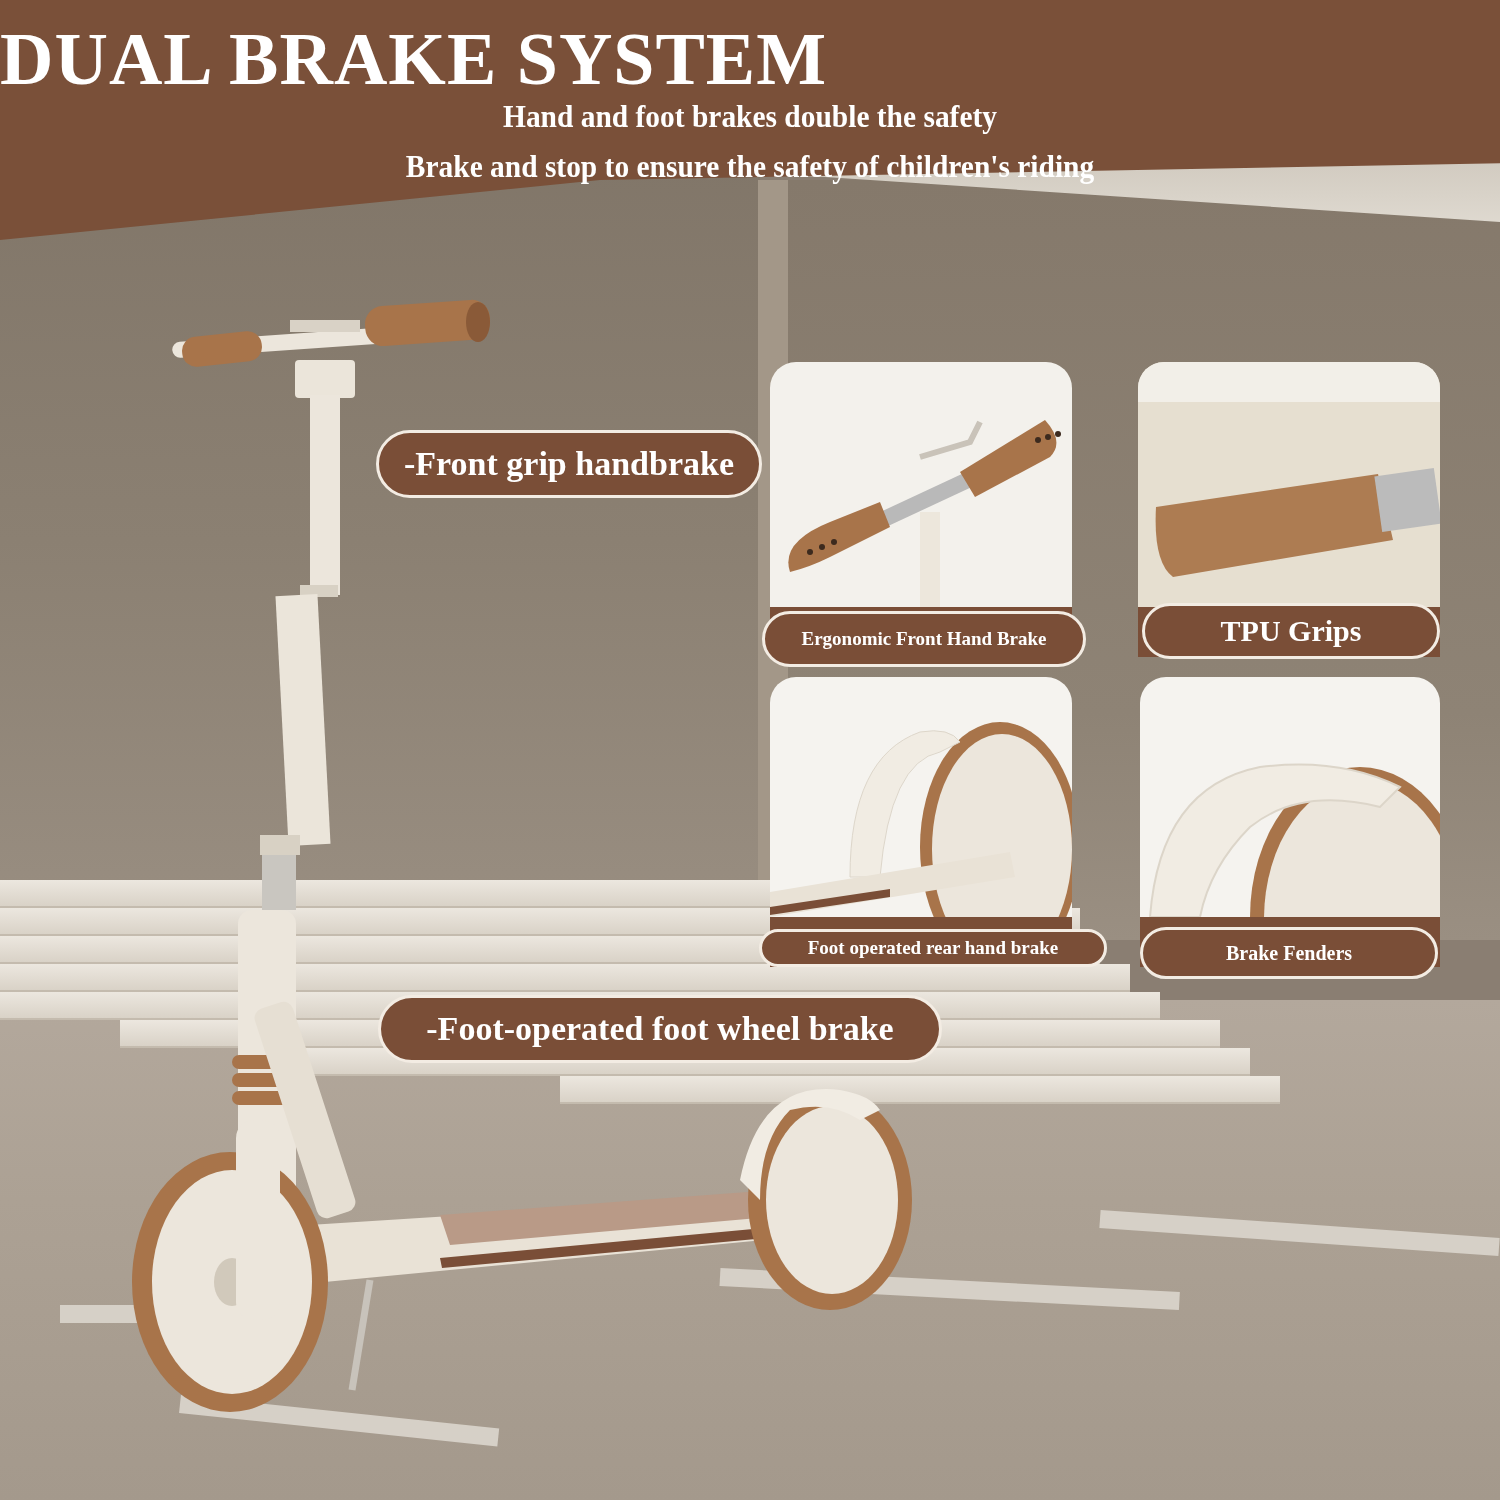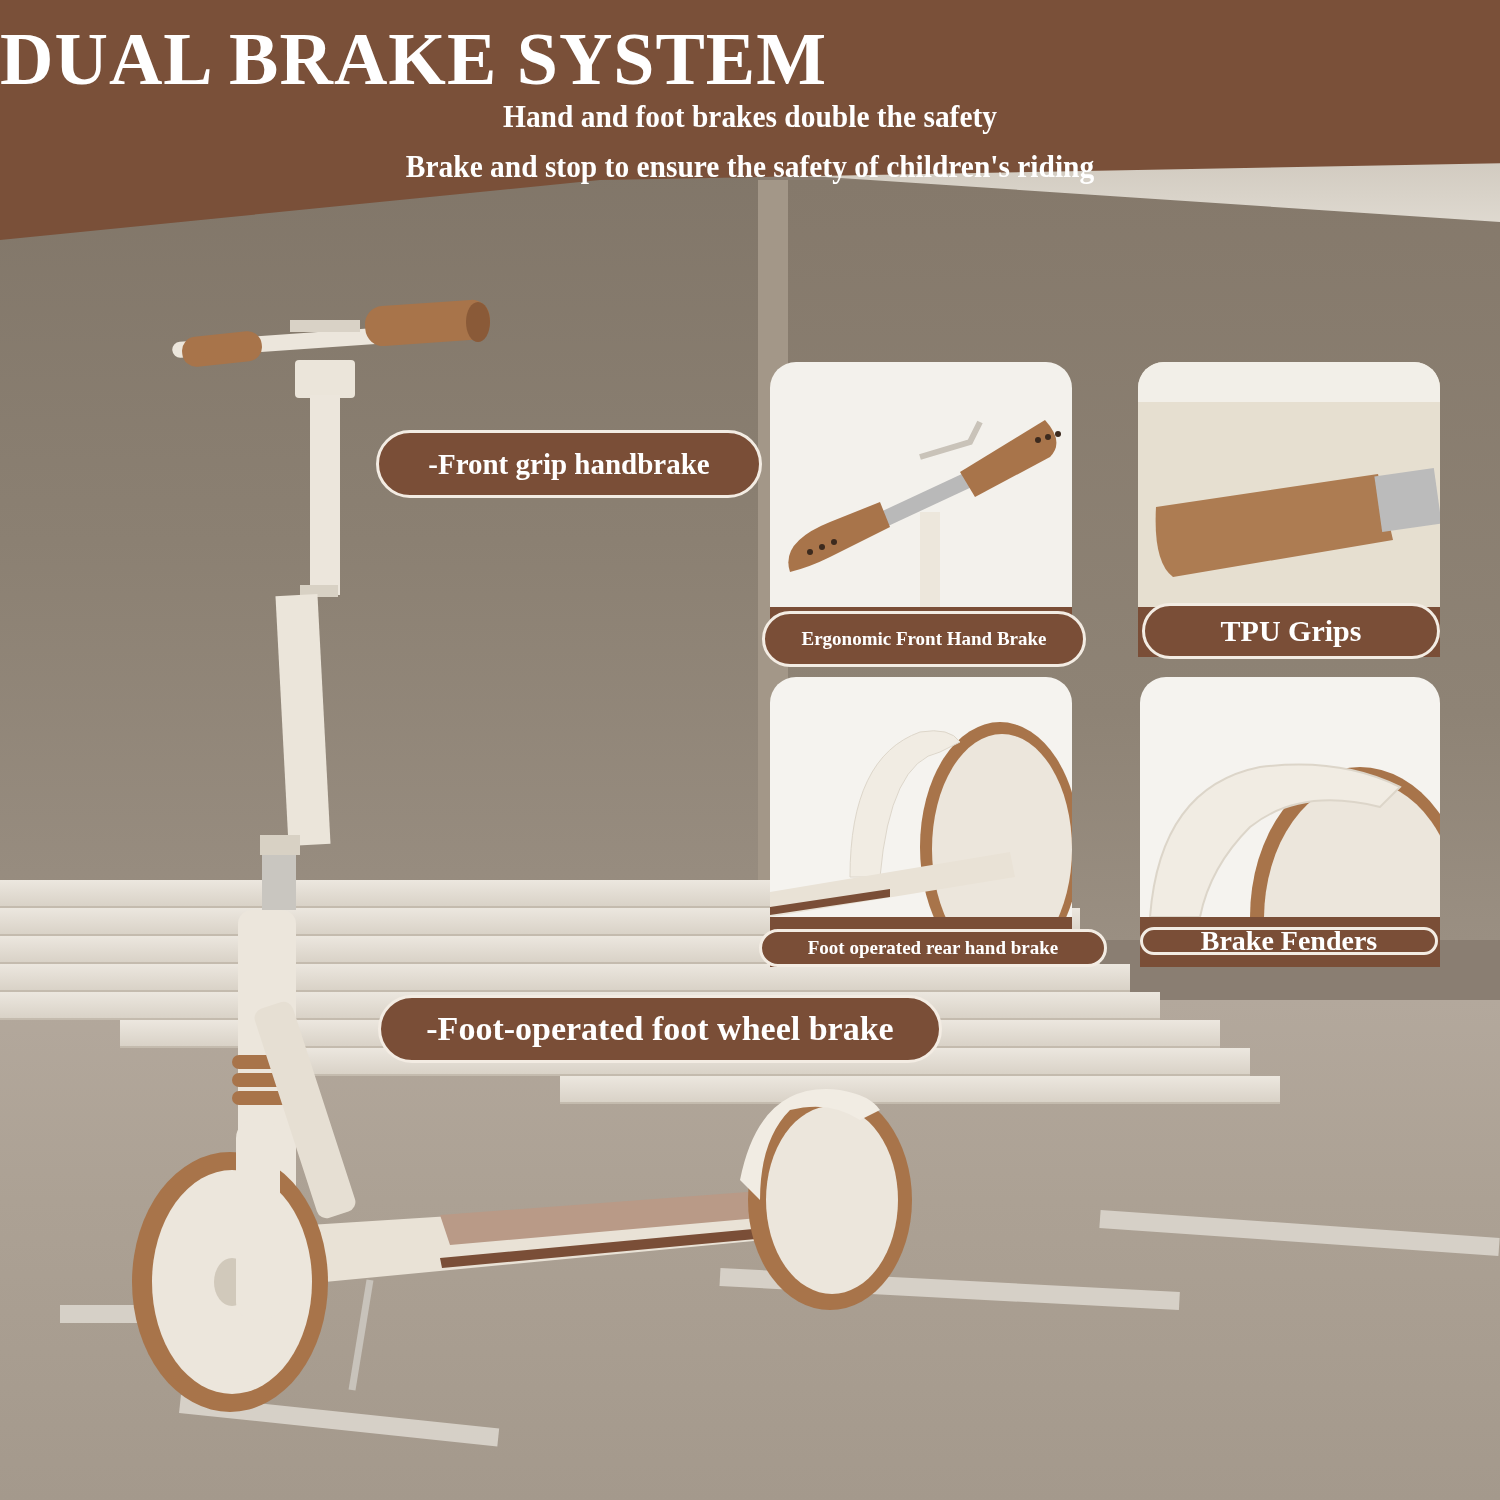--- a/index.html
+++ b/index.html
@@ -98,21 +98,21 @@
 
   <rect x="236" y="1120" width="44" height="200" rx="18" fill="#ece6dc"></rect>
 
   <g>
     <ellipse cx="830" cy="1200" rx="82" ry="110" fill="#a8744a"></ellipse>
     <ellipse cx="832" cy="1200" rx="66" ry="94" fill="#ece6dc"></ellipse>
     <path d="M740 1180 Q760 1080 840 1090 Q870 1095 880 1110 L860 1120 Q830 1100 790 1110 Q760 1140 760 1200 Z" fill="#f1ece3"></path>
   </g>
 </svg>
 
-<div class="pill" style="left:376px;top:430px;width:386px;height:68px;font-size:29px;">-Front grip handbrake</div>
+<div class="pill" style="left:376px;top:430px;width:386px;height:68px;font-size:34px;">-Front grip handbrake</div>
 <div class="pill" style="left:378px;top:995px;width:564px;height:68px;font-size:34px;">-Foot-operated foot wheel brake</div>
 
 <div class="panel" style="left:770px;top:362px;width:302px;height:245px;background:#f3f1ec;">
   <svg width="302" height="245" viewBox="0 0 302 245">
     <rect x="150" y="150" width="20" height="95" fill="#ede7dc"></rect>
     <rect x="100" y="130" width="110" height="16" fill="#b9b9b9" transform="rotate(-25 155 138)"></rect>
     <path d="M20 210 Q10 180 60 160 L110 140 L120 165 L60 195 Q40 205 20 210 Z" fill="#a8744a"></path>
     <path d="M190 110 L275 58 Q295 80 280 95 L205 135 Z" fill="#a8744a"></path>
     <circle cx="40" cy="190" r="3" fill="#3c2a1e"></circle>
       <circle cx="52" cy="185" r="3" fill="#3c2a1e"></circle>
@@ -149,13 +149,13 @@
 <div class="pill" style="left:759px;top:929px;width:348px;height:38px;font-size:19px;">Foot operated rear hand brake</div>
 
 <div class="panel" style="left:1140px;top:677px;width:300px;height:240px;">
   <svg width="300" height="240" viewBox="0 0 300 240">
     <ellipse cx="220" cy="240" rx="110" ry="150" fill="#a8744a"></ellipse>
     <ellipse cx="222" cy="242" rx="98" ry="138" fill="#ece6dc"></ellipse>
     <path d="M10 240 Q20 110 120 90 Q200 80 260 110 L240 130 Q160 110 110 150 Q70 190 60 240 Z" fill="#f1ece3" stroke="#dcd5c9" stroke-width="2"></path>
   </svg>
 </div>
 <div class="panel-base" style="left:1140px;top:917px;width:300px;height:50px;"></div>
-<div class="pill" style="left:1140px;top:927px;width:298px;height:28px;font-size:28px;">Brake Fenders</div>
+<div class="pill" style="left:1140px;top:927px;width:298px;height:52px;font-size:20px;">Brake Fenders</div>
 
 </body></html>

